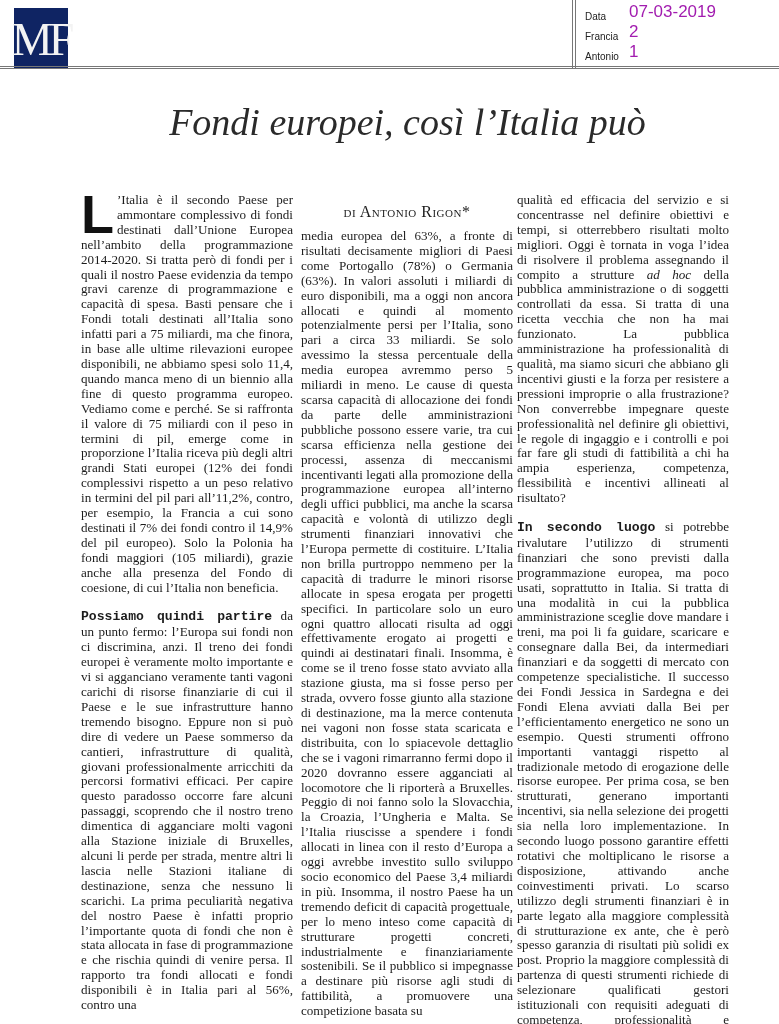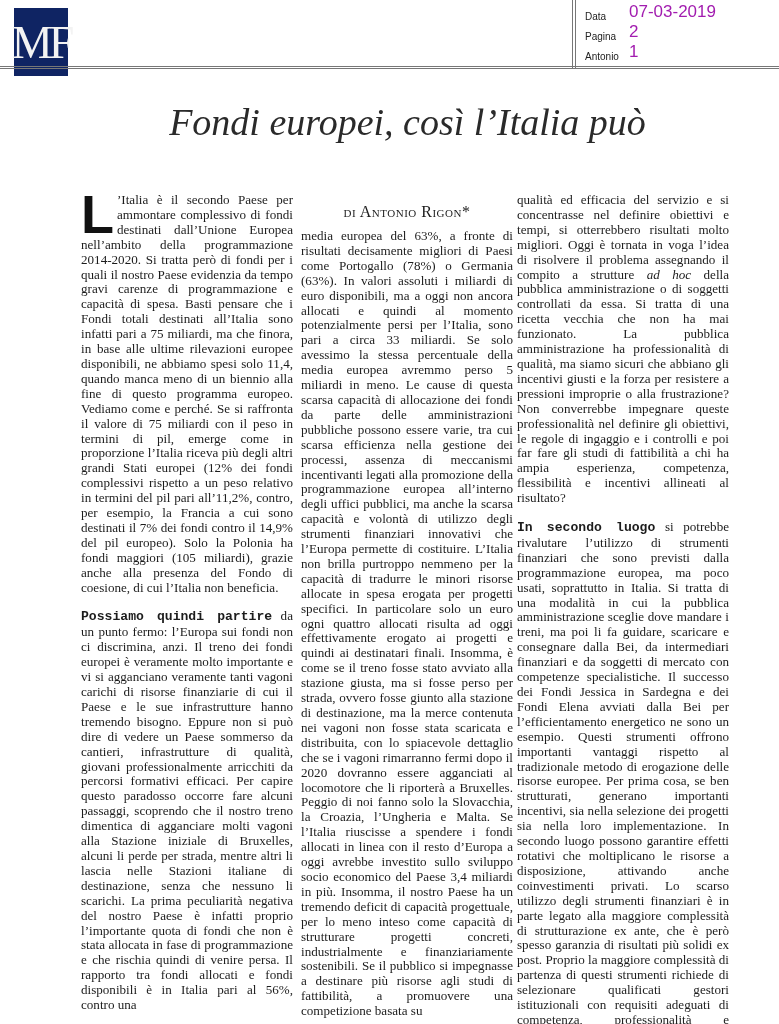--- a/index.html
+++ b/index.html
@@ -1,18 +1,18 @@
 <!DOCTYPE html>
 <html><head>
 <meta charset="utf-8">
 <style>
   html, body { margin: 0; padding: 0; background: #ffffff; }
   body { width: 779px; height: 1024px; position: relative; overflow: hidden; font-family: "Liberation Serif", serif; color: #1c1c1c; }
   .header { position: absolute; left: 0; top: 0; width: 779px; height: 68px; }
-  .logo { position: absolute; left: 14px; top: 8px; width: 54px; height: 68px; background: #0f2463; display: flex; align-items: center; justify-content: center; }
+  .logo { position: absolute; left: 14px; top: 8px; width: 54px; height: 61px; background: #0f2463; display: flex; align-items: center; justify-content: center; }
   .logo span { color: #f3f3f3; font-family: "Liberation Serif", serif; font-size: 46px; letter-spacing: -4px; line-height: 1; margin-top: 2px; }
   .header-rule { position: absolute; left: 0; top: 66px; width: 779px; height: 0; border-top: 1px solid #777; border-bottom: 1px solid #777; padding-top: 1px; }
   .vsep { position: absolute; left: 572px; top: 0; height: 68px; width: 2px; border-left: 1px solid #777; border-right: 1px solid #777; }
   .meta { position: absolute; left: 585px; top: 2px; font-family: "Liberation Sans", sans-serif; }
   .meta-row { display: flex; align-items: flex-end; height: 20px; }
   .meta-label { width: 44px; font-size: 10px; color: #222; }
   .meta-value { font-size: 17px; color: #a21caf; }
   .title { position: absolute; left: 0; top: 104px; width: 779px; text-align: center; font-family: "Liberation Serif", serif; font-style: italic; font-size: 38px; line-height: 36px; color: #2a2a2a; padding-left: 18px; }
   .col { position: absolute; top: 193px; width: 212px; font-size: 13.1px; line-height: 14.9px; text-align: justify; hyphens: manual; }
   .col p { margin: 0; }
@@ -31,21 +31,21 @@
   <div class="logo">
     <span>MF</span>
   </div>
   <div class="vsep"></div>
   <div class="meta">
     <div class="meta-row">
       <span class="meta-label">Data</span>
       <span class="meta-value">07-03-2019</span>
     </div>
     <div class="meta-row">
-      <span class="meta-label">Pagina</span>
+      <span class="meta-label">Francia</span>
       <span class="meta-value">2</span>
     </div>
     <div class="meta-row">
       <span class="meta-label">Antonio</span>
       <span class="meta-value">1</span>
     </div>
   </div>
   <div class="header-rule"></div>
 </div>
 

